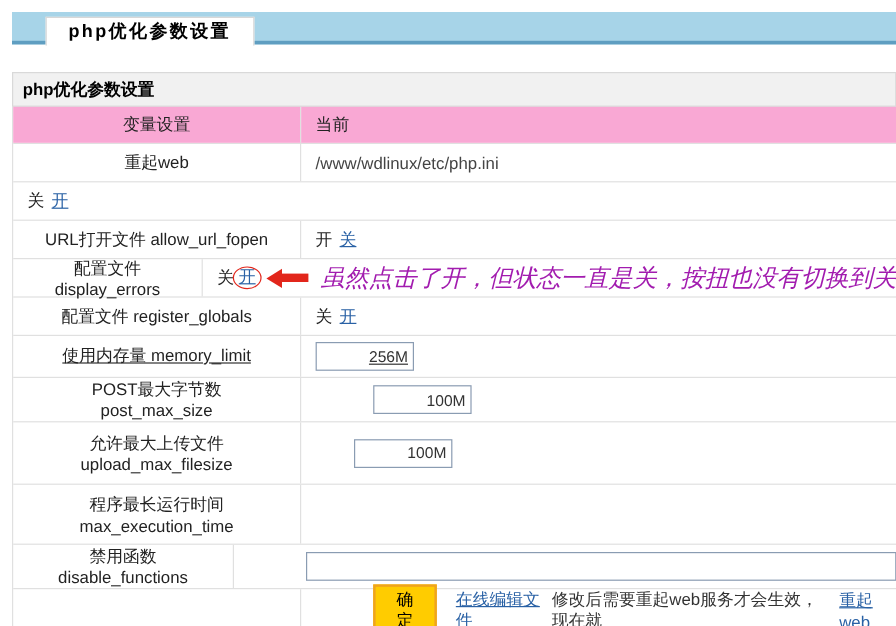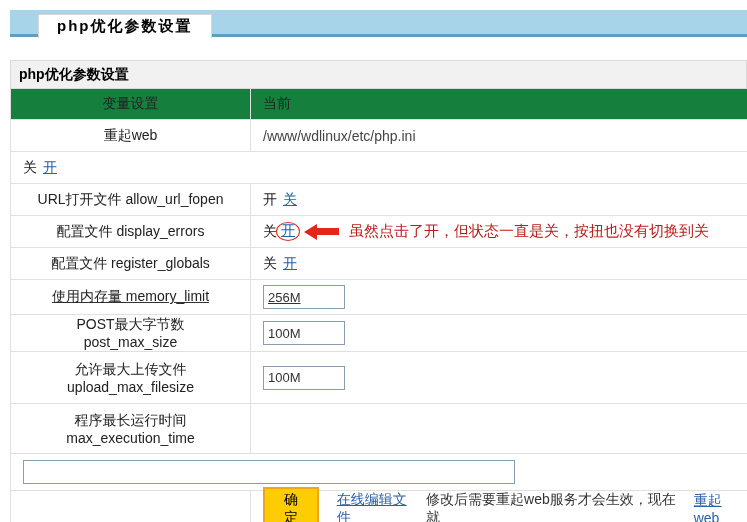--- a/index.html
+++ b/index.html
@@ -53,34 +53,35 @@
     text-align:center;
     padding:4px 18px;
     color:#222;
   }
   .c2{
     flex:1;
     display:flex;align-items:center;
     padding-left:12px;
     color:#444;
   }
-  .thead .c1,.thead .c2{background:#15803d;color:#222;}
+  .thead .c1,.thead .c2{background:#f9a8d4;color:#222;}
   .h30{height:30px;} .h31{height:31px;} .h34{height:34px;text-decoration:underline;}
-  .h36{height:36px;} .h51{height:51px;} .h49{height:49px;}
+  .h36{height:36px;gap:48px;} .h51{height:51px;gap:32px;} .h49{height:49px;}
   a.lnk{
     color:#2961a5;text-decoration:underline;cursor:pointer;
   }
   .state{color:#222;margin-right:6px;}
   input.box{
     width:72px;height:20px;
     border:1px solid #8a9cb2;
     font-family:"Liberation Sans","DejaVu Sans",sans-serif;
     font-size:13px;color:#333;
     padding:1px 4px;
     background:#fff;
+    text-align:right;
   }
   input.box.long{width:482px;}
   .suffix{margin-left:12px;color:#222;}
   
   .circled{
     display:inline-block;
     border:1px solid #e2261b;
     border-radius:50%;
     padding:0 4px 2px 4px;
     margin-left:-2px;
@@ -92,21 +93,21 @@
   }
   .arrow .head{
     width:0;height:0;
     border-top:8px solid transparent;
     border-bottom:8px solid transparent;
     border-right:13px solid #e2261b;
   }
   .arrow .tail{
     width:22px;height:7px;background:#e2261b;
   }
-  .annot{color:#b91c1c;font-size:15px;white-space:nowrap;}
+  .annot{color:#a21caf;font-size:20px;white-space:nowrap;font-style:italic;}
   
   .btn{
     background:#ffcc00;
     border:2px solid #efa31f;
     color:#000;
     font-family:"Liberation Sans","DejaVu Sans",sans-serif;
     font-size:14px;
     padding:2px 12px;
     cursor:pointer;
   }
@@ -192,20 +193,21 @@
       <div class="c2">
         <input class="box" type="text" value="100M" style="">
       </div>
     </div>
 
     <div class="row h49">
       <div class="c1">程序最长运行时间 max_execution_time</div>
     </div>
 
     <div class="row h36">
+      <div class="c1">禁用函数disable_functions</div>
       <div class="c2">
         <input class="box long" type="text" value="" style="">
       </div>
     </div>
 
     <div class="row h36">
       <div class="c1"></div>
       <div class="c2">
         <button class="btn">确定</button>
         <span class="sp" style="width:18px;"></span>

